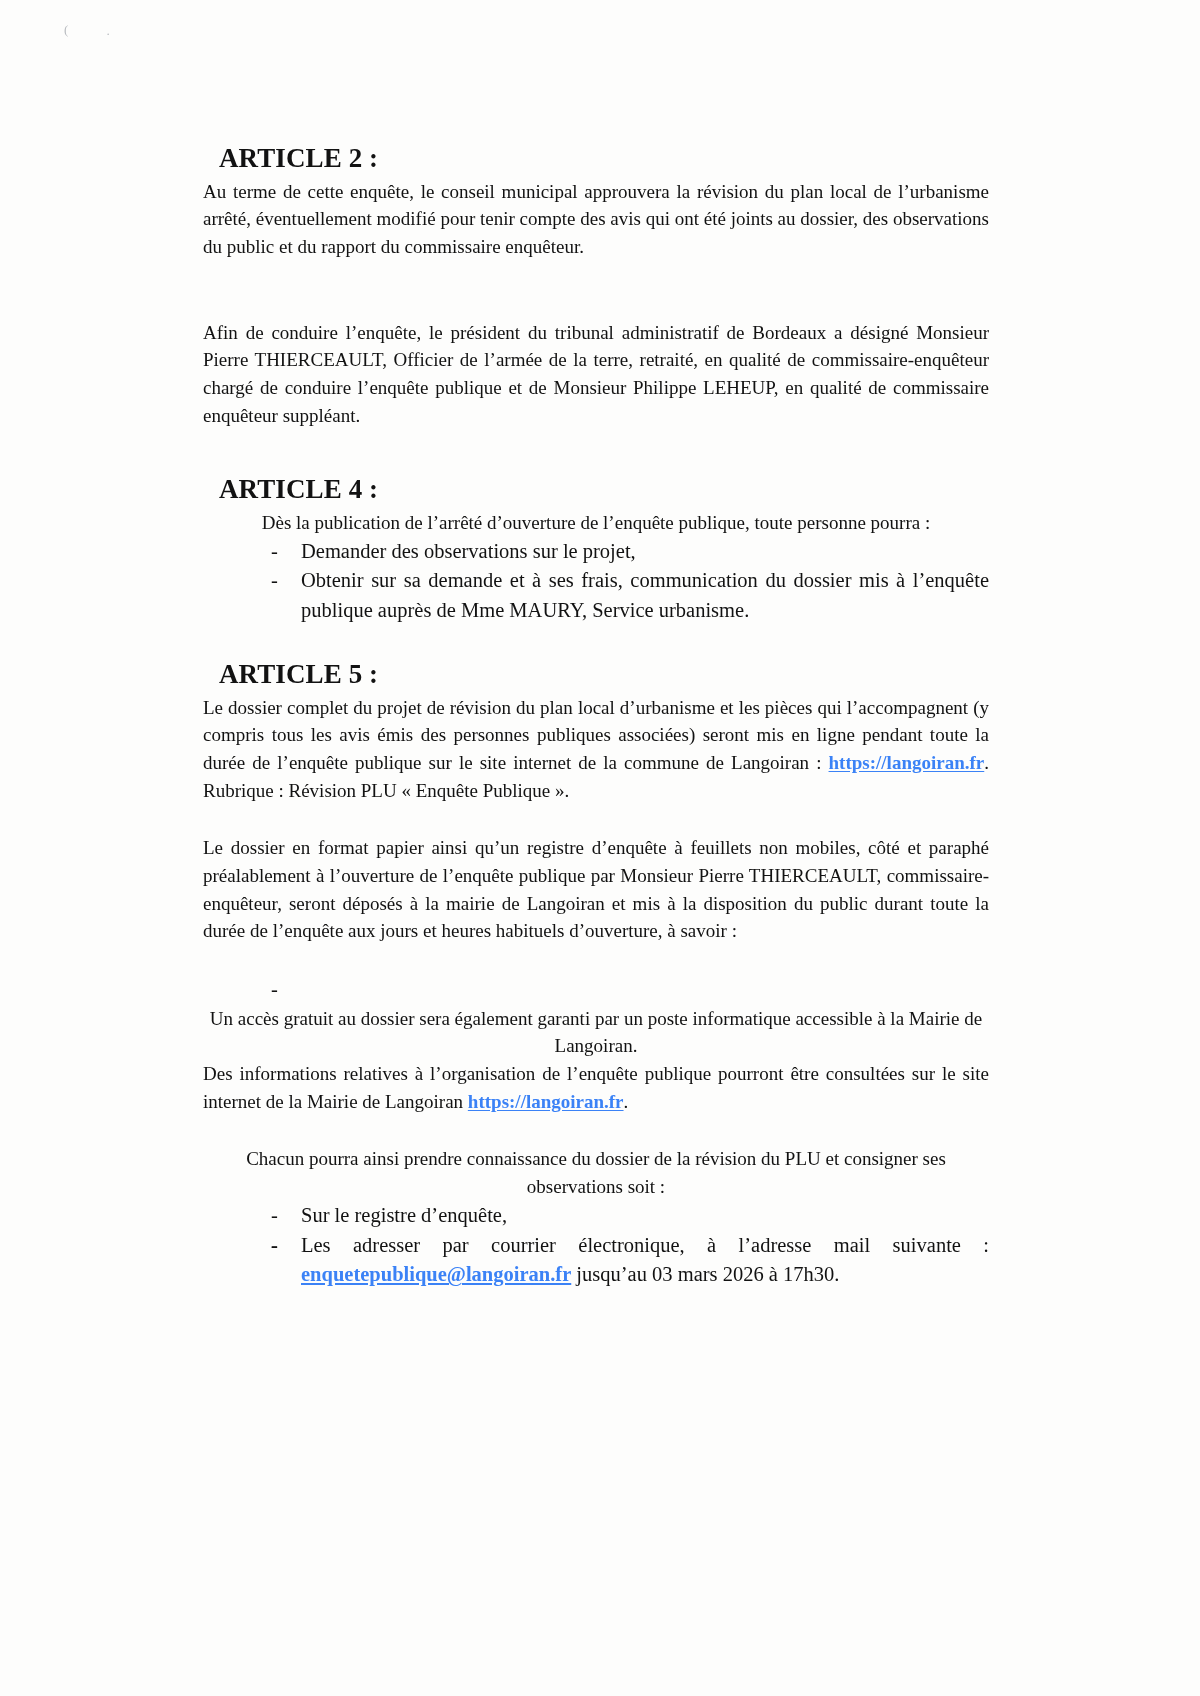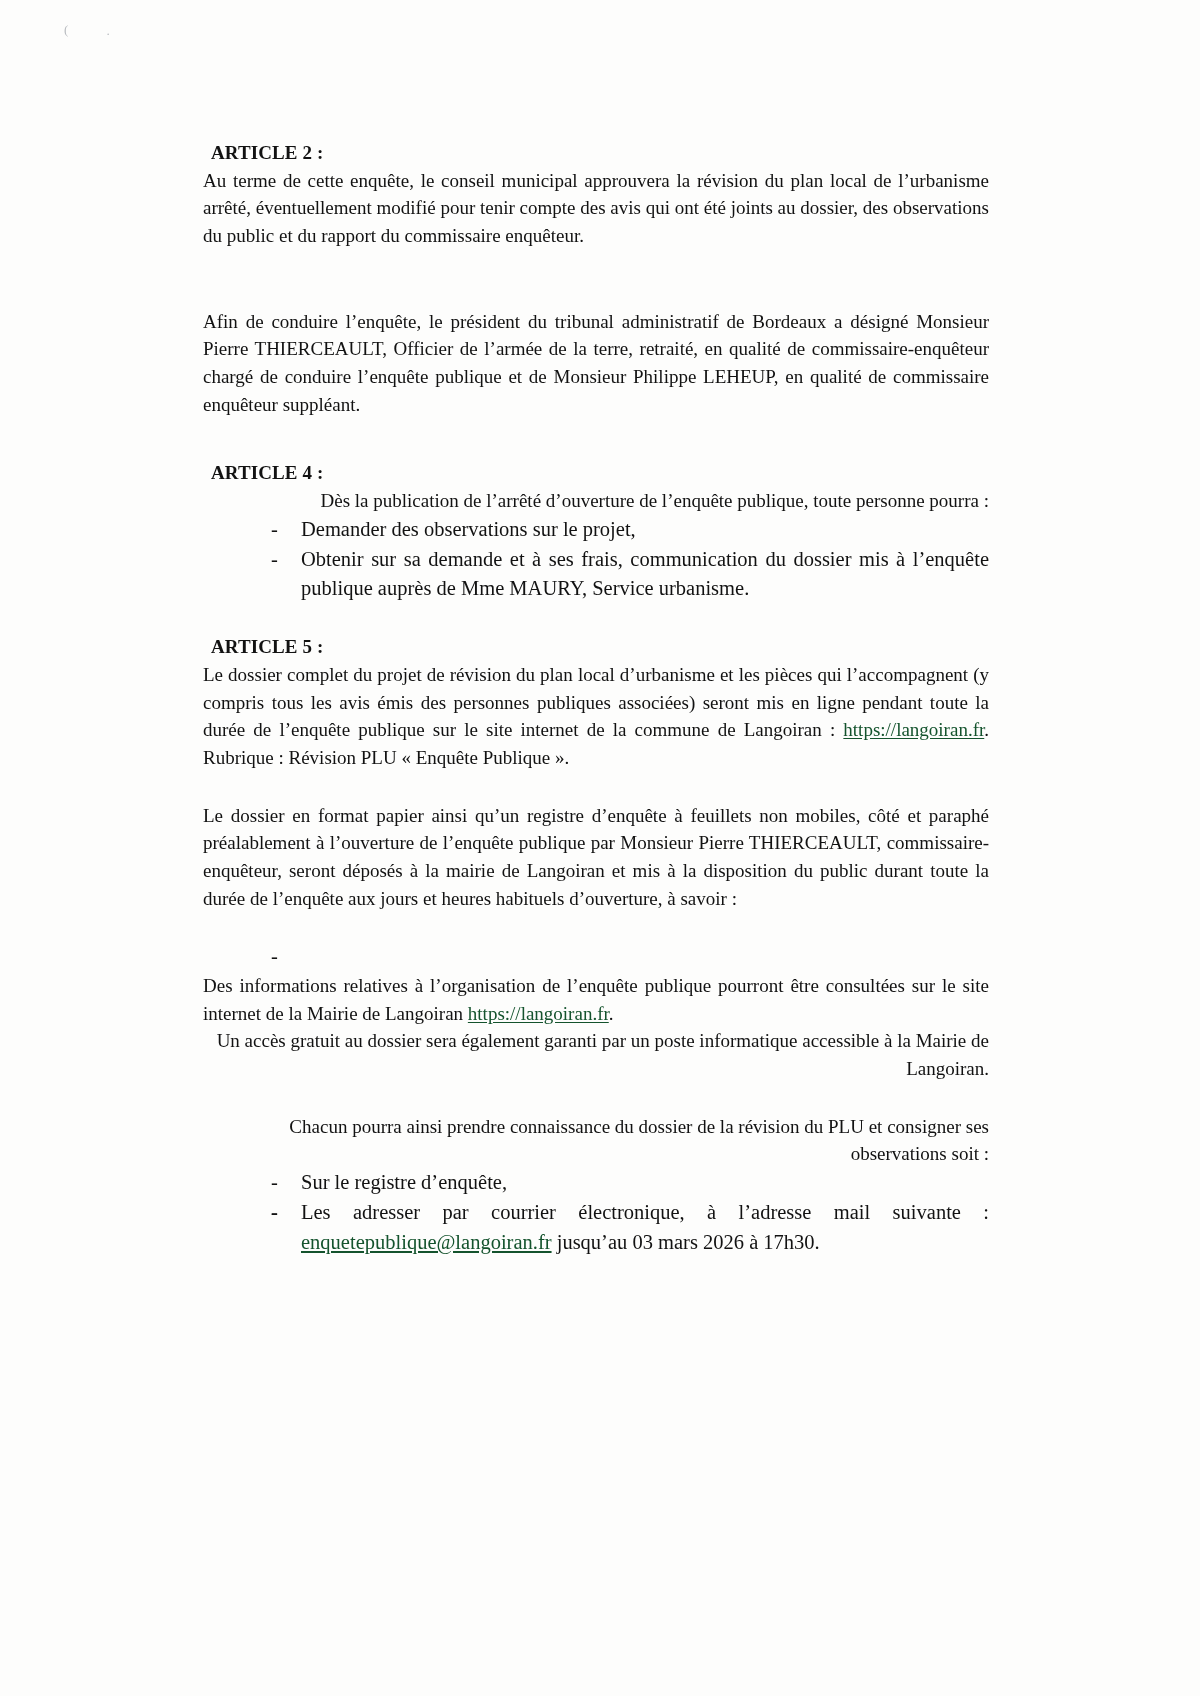--- a/index.html
+++ b/index.html
@@ -33,36 +33,36 @@
 
   .content {
     position: absolute;
     left: 203px;
     top: 140px;
     width: 786px;
   }
 
   .article-heading {
     font-weight: bold;
-    font-size: 19px;
+    font-size: 27px;
     letter-spacing: 0.1px;
-    margin: 0 0 1px 8px;
+    margin: 0 0 1px 16px;
     line-height: 1.36;
   }
 
   p.body-text {
     margin: 0;
     font-size: 19px;
     line-height: 1.455;
     text-align: justify;
     text-justify: inter-word;
     hyphens: none;
   }
   p.body-text.ragged {
-    text-align: right;
+    text-align: center;
   }
 
   .block {
     margin-bottom: 0;
   }
 
   
   .gap-xl { height: 58px; }
   .gap-lg { height: 42px; }
   .gap-md { height: 30px; }
@@ -83,23 +83,24 @@
   ul.dash-list > li .dash {
     position: absolute;
     left: 68px;
     top: 0;
   }
   ul.dash-list.wide > li {
     padding-left: 98px;
   }
 
   a.doc-link {
-    color: #14532d;
+    color: #3b82f6;
     text-decoration: underline;
     text-underline-offset: 2px;
+    font-weight: bold;
   }
 </style>
 </head>
 <body>
 
 <div class="page">
 
   <span class="scan-mark m1">(</span>
   <span class="scan-mark m2">·</span>
 
@@ -147,23 +148,23 @@
       <div class="gap-md"></div>
 
       <ul class="dash-list">
         <li>
           <span class="dash">-</span>
         </li>
       </ul>
 
       <div class="gap-md"></div>
 
+      <p class="body-text ragged">Un accès gratuit au dossier sera également garanti par un poste informatique accessible à la Mairie de Langoiran.</p>
+
       <p class="body-text"><span>Des informations relatives à l’organisation de l’enquête publique pourront être consultées sur le site internet de la Mairie de Langoiran </span><a class="doc-link" href="#">https://langoiran.fr</a><span>.</span></p>
-
-      <p class="body-text ragged">Un accès gratuit au dossier sera également garanti par un poste informatique accessible à la Mairie de Langoiran.</p>
 
       <div class="gap-md"></div>
 
       <p class="body-text ragged">Chacun pourra ainsi prendre connaissance du dossier de la révision du PLU et consigner ses observations soit :</p>
 
       <ul class="dash-list wide">
         <li>
           <span class="dash">-</span>
           <span>Sur le registre d’enquête,</span>
         </li>

